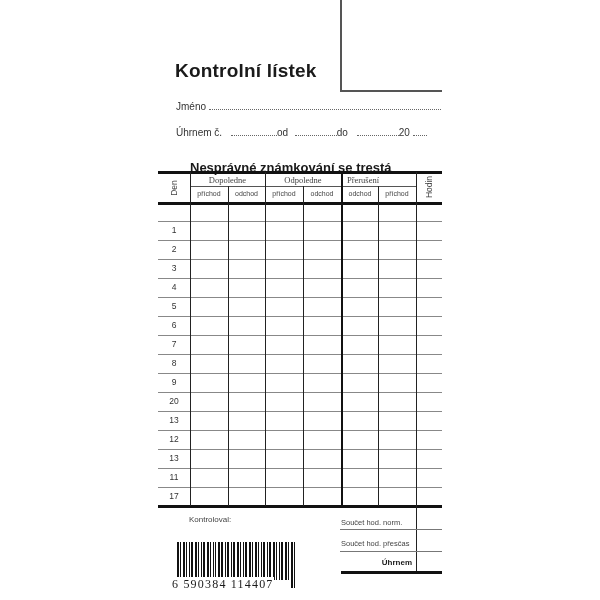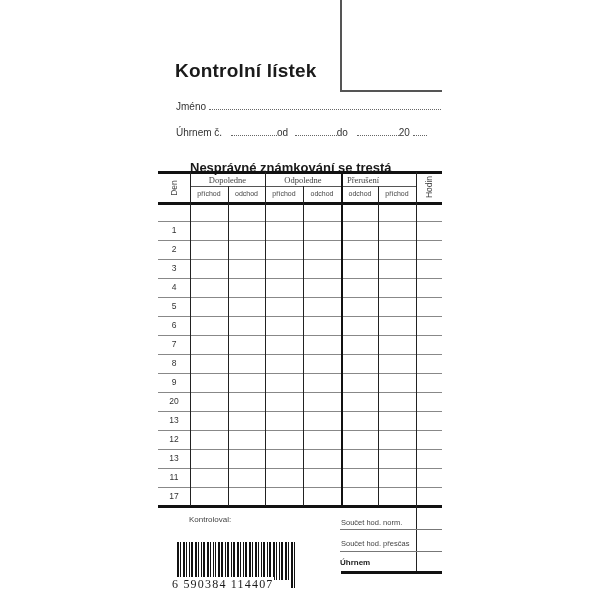--- a/index.html
+++ b/index.html
@@ -11,21 +11,21 @@
   .thick-h { height:3px; background:#111; }
   .title { left:175px; top:60px; font-size:19px; font-weight:bold; letter-spacing:0.2px; white-space:nowrap; }
   .field { font-size:10px; color:#333; white-space:nowrap; }
   .dots { border-bottom:1px dotted #666; display:inline-block; height:8px; vertical-align:baseline; }
   .caption { font-size:13px; font-weight:bold; white-space:nowrap; }
   .hdr { font-size:8.5px; color:#444; text-align:center; white-space:nowrap;font-family:Liberation Serif, serif; }
   .sub { font-size:7px; color:#444; text-align:center; white-space:nowrap; }
   .vert { font-size:8.5px; color:#444; transform:rotate(-90deg); transform-origin:center; white-space:nowrap; text-align:center; }
   .daynum { font-size:8.5px; color:#333; text-align:center; width:32px; }
   .sum-label { font-size:7.5px; color:#444; white-space:nowrap; }
-  .sum-total { font-size:8px; font-weight:bold; white-space:nowrap; text-align:left; }
+  .sum-total { font-size:8px; font-weight:bold; white-space:nowrap; text-align:right; }
   .barcode { display:flex; align-items:flex-start; height:46px; }
   .bar { background:#111; margin-right:1px; }
   .bc-digits { font-family:"Liberation Serif", serif; font-size:12px; letter-spacing:1.2px; white-space:nowrap; }
 </style>
 </head>
 <body>
 
 <div>
 
   <div class="vl" style="left:340px;top:0;width:2px;height:92px;background:#555;"></div>

